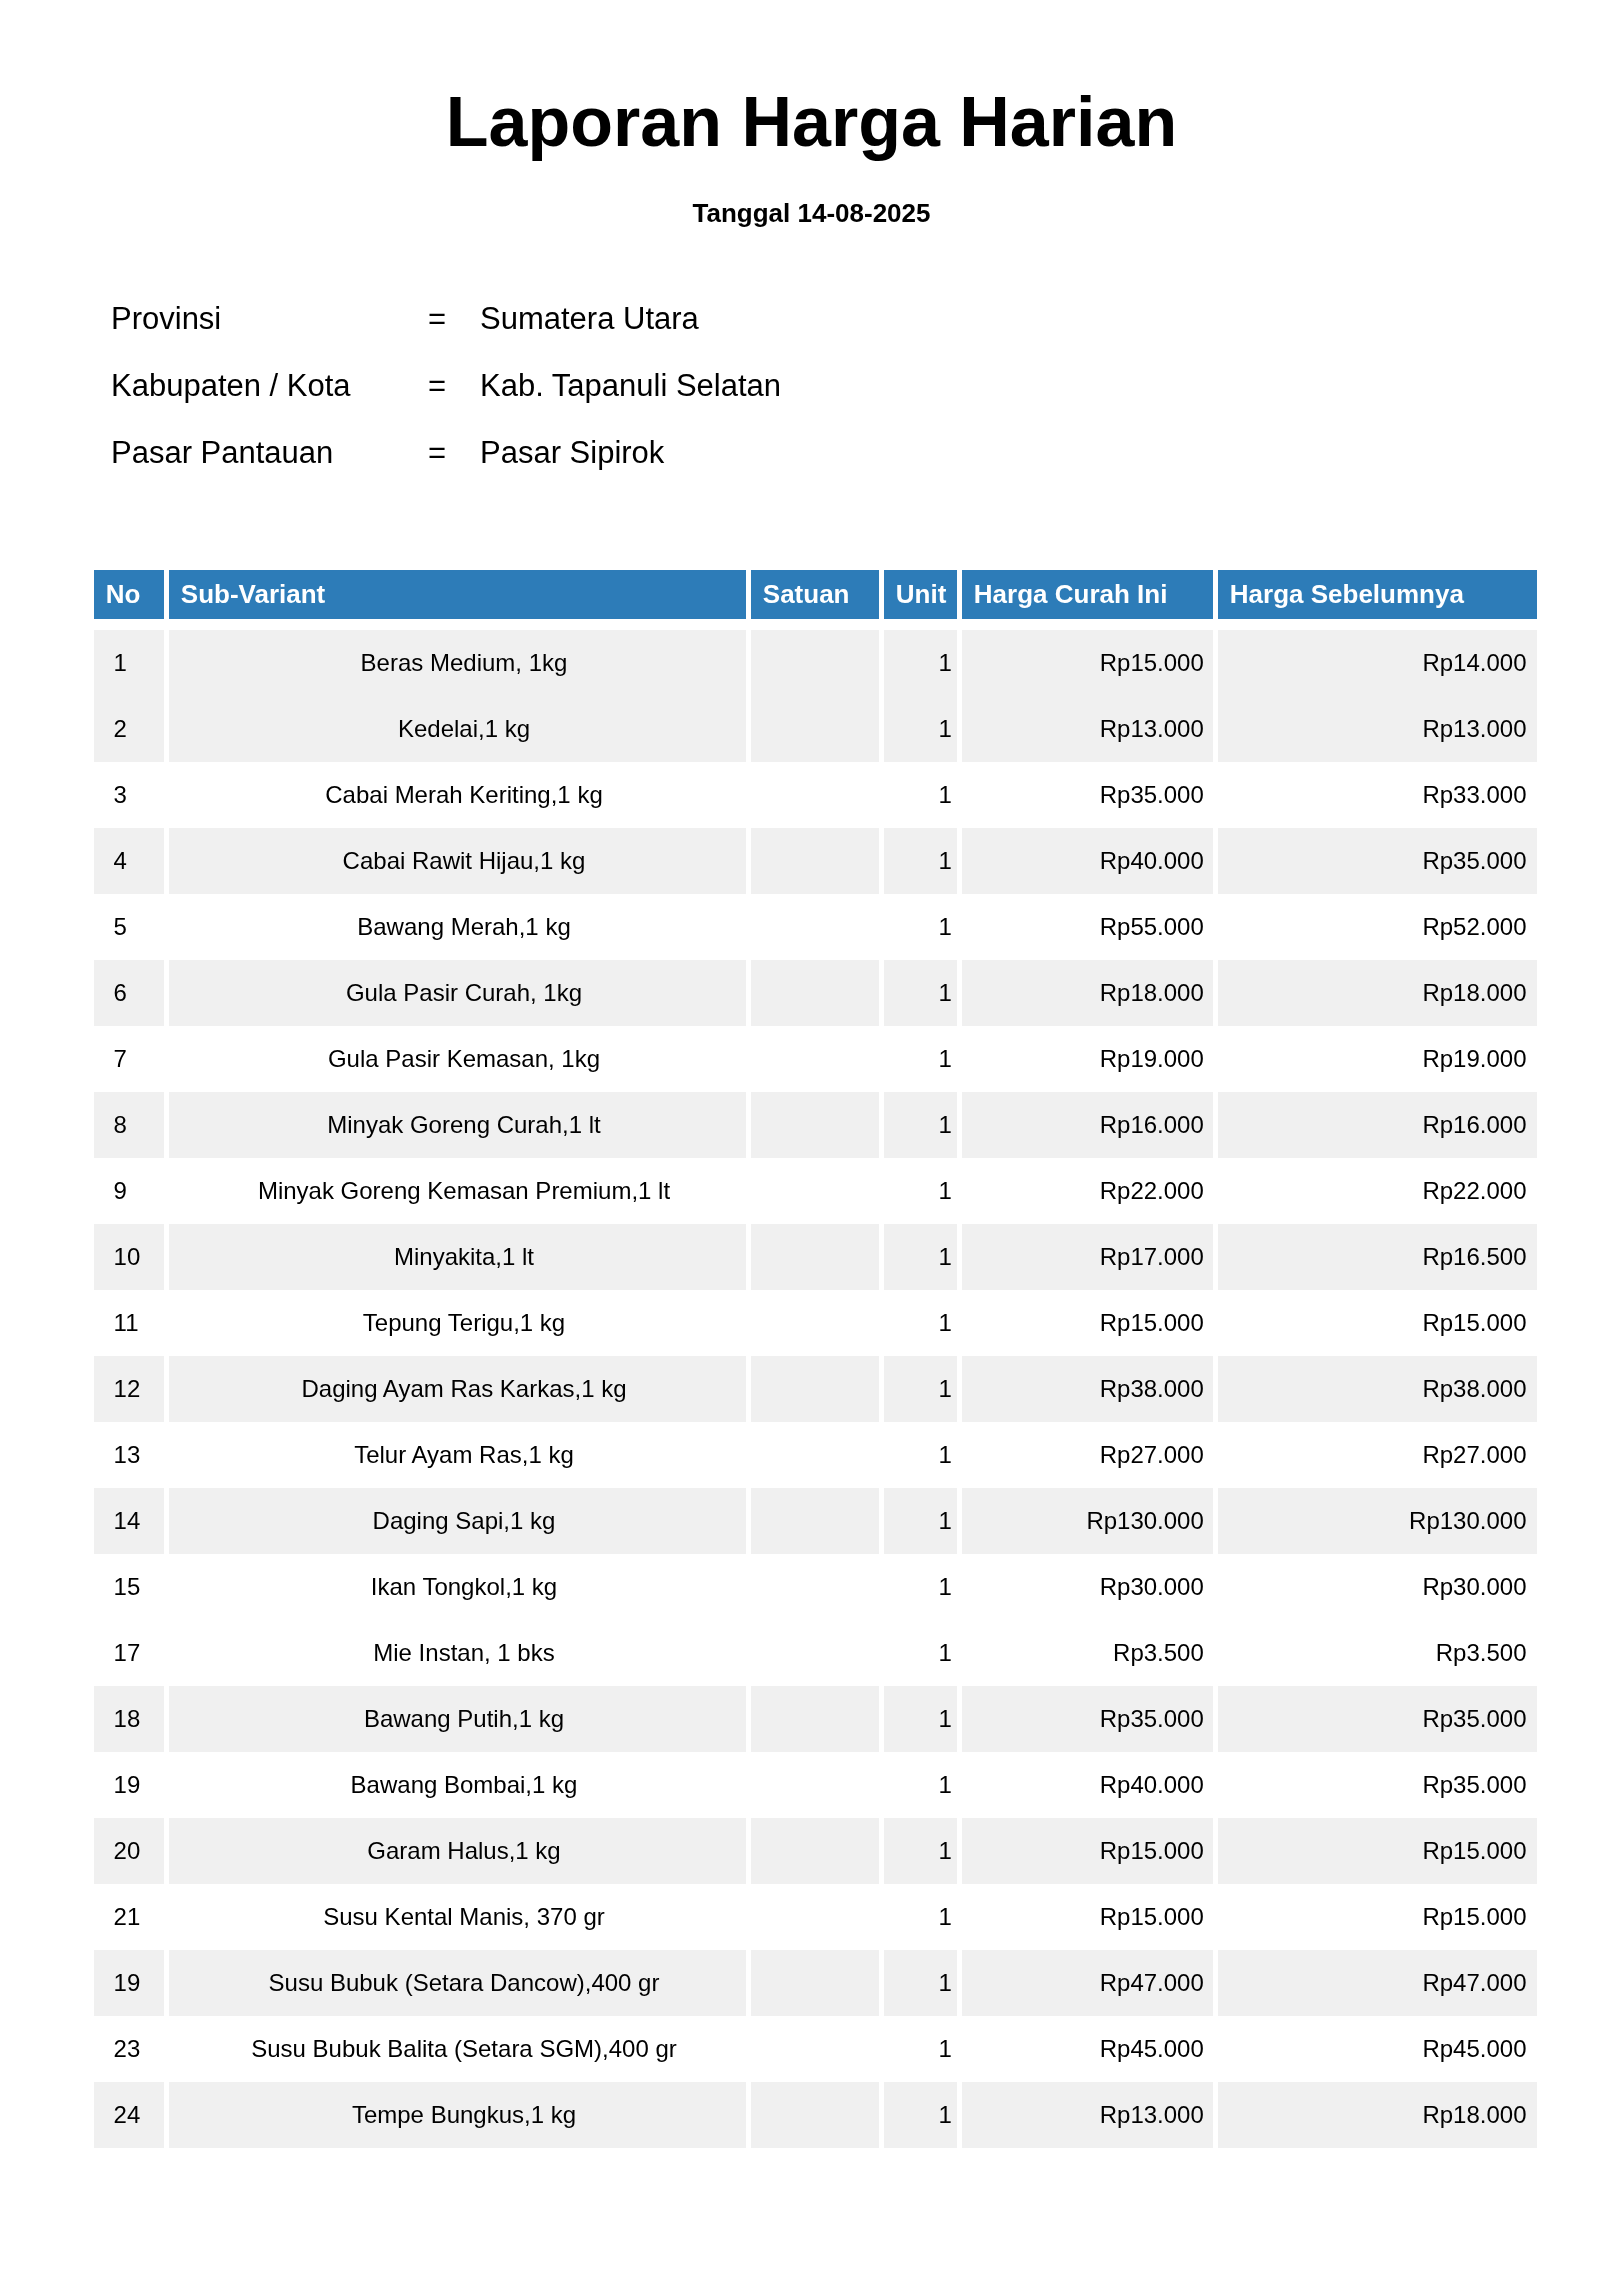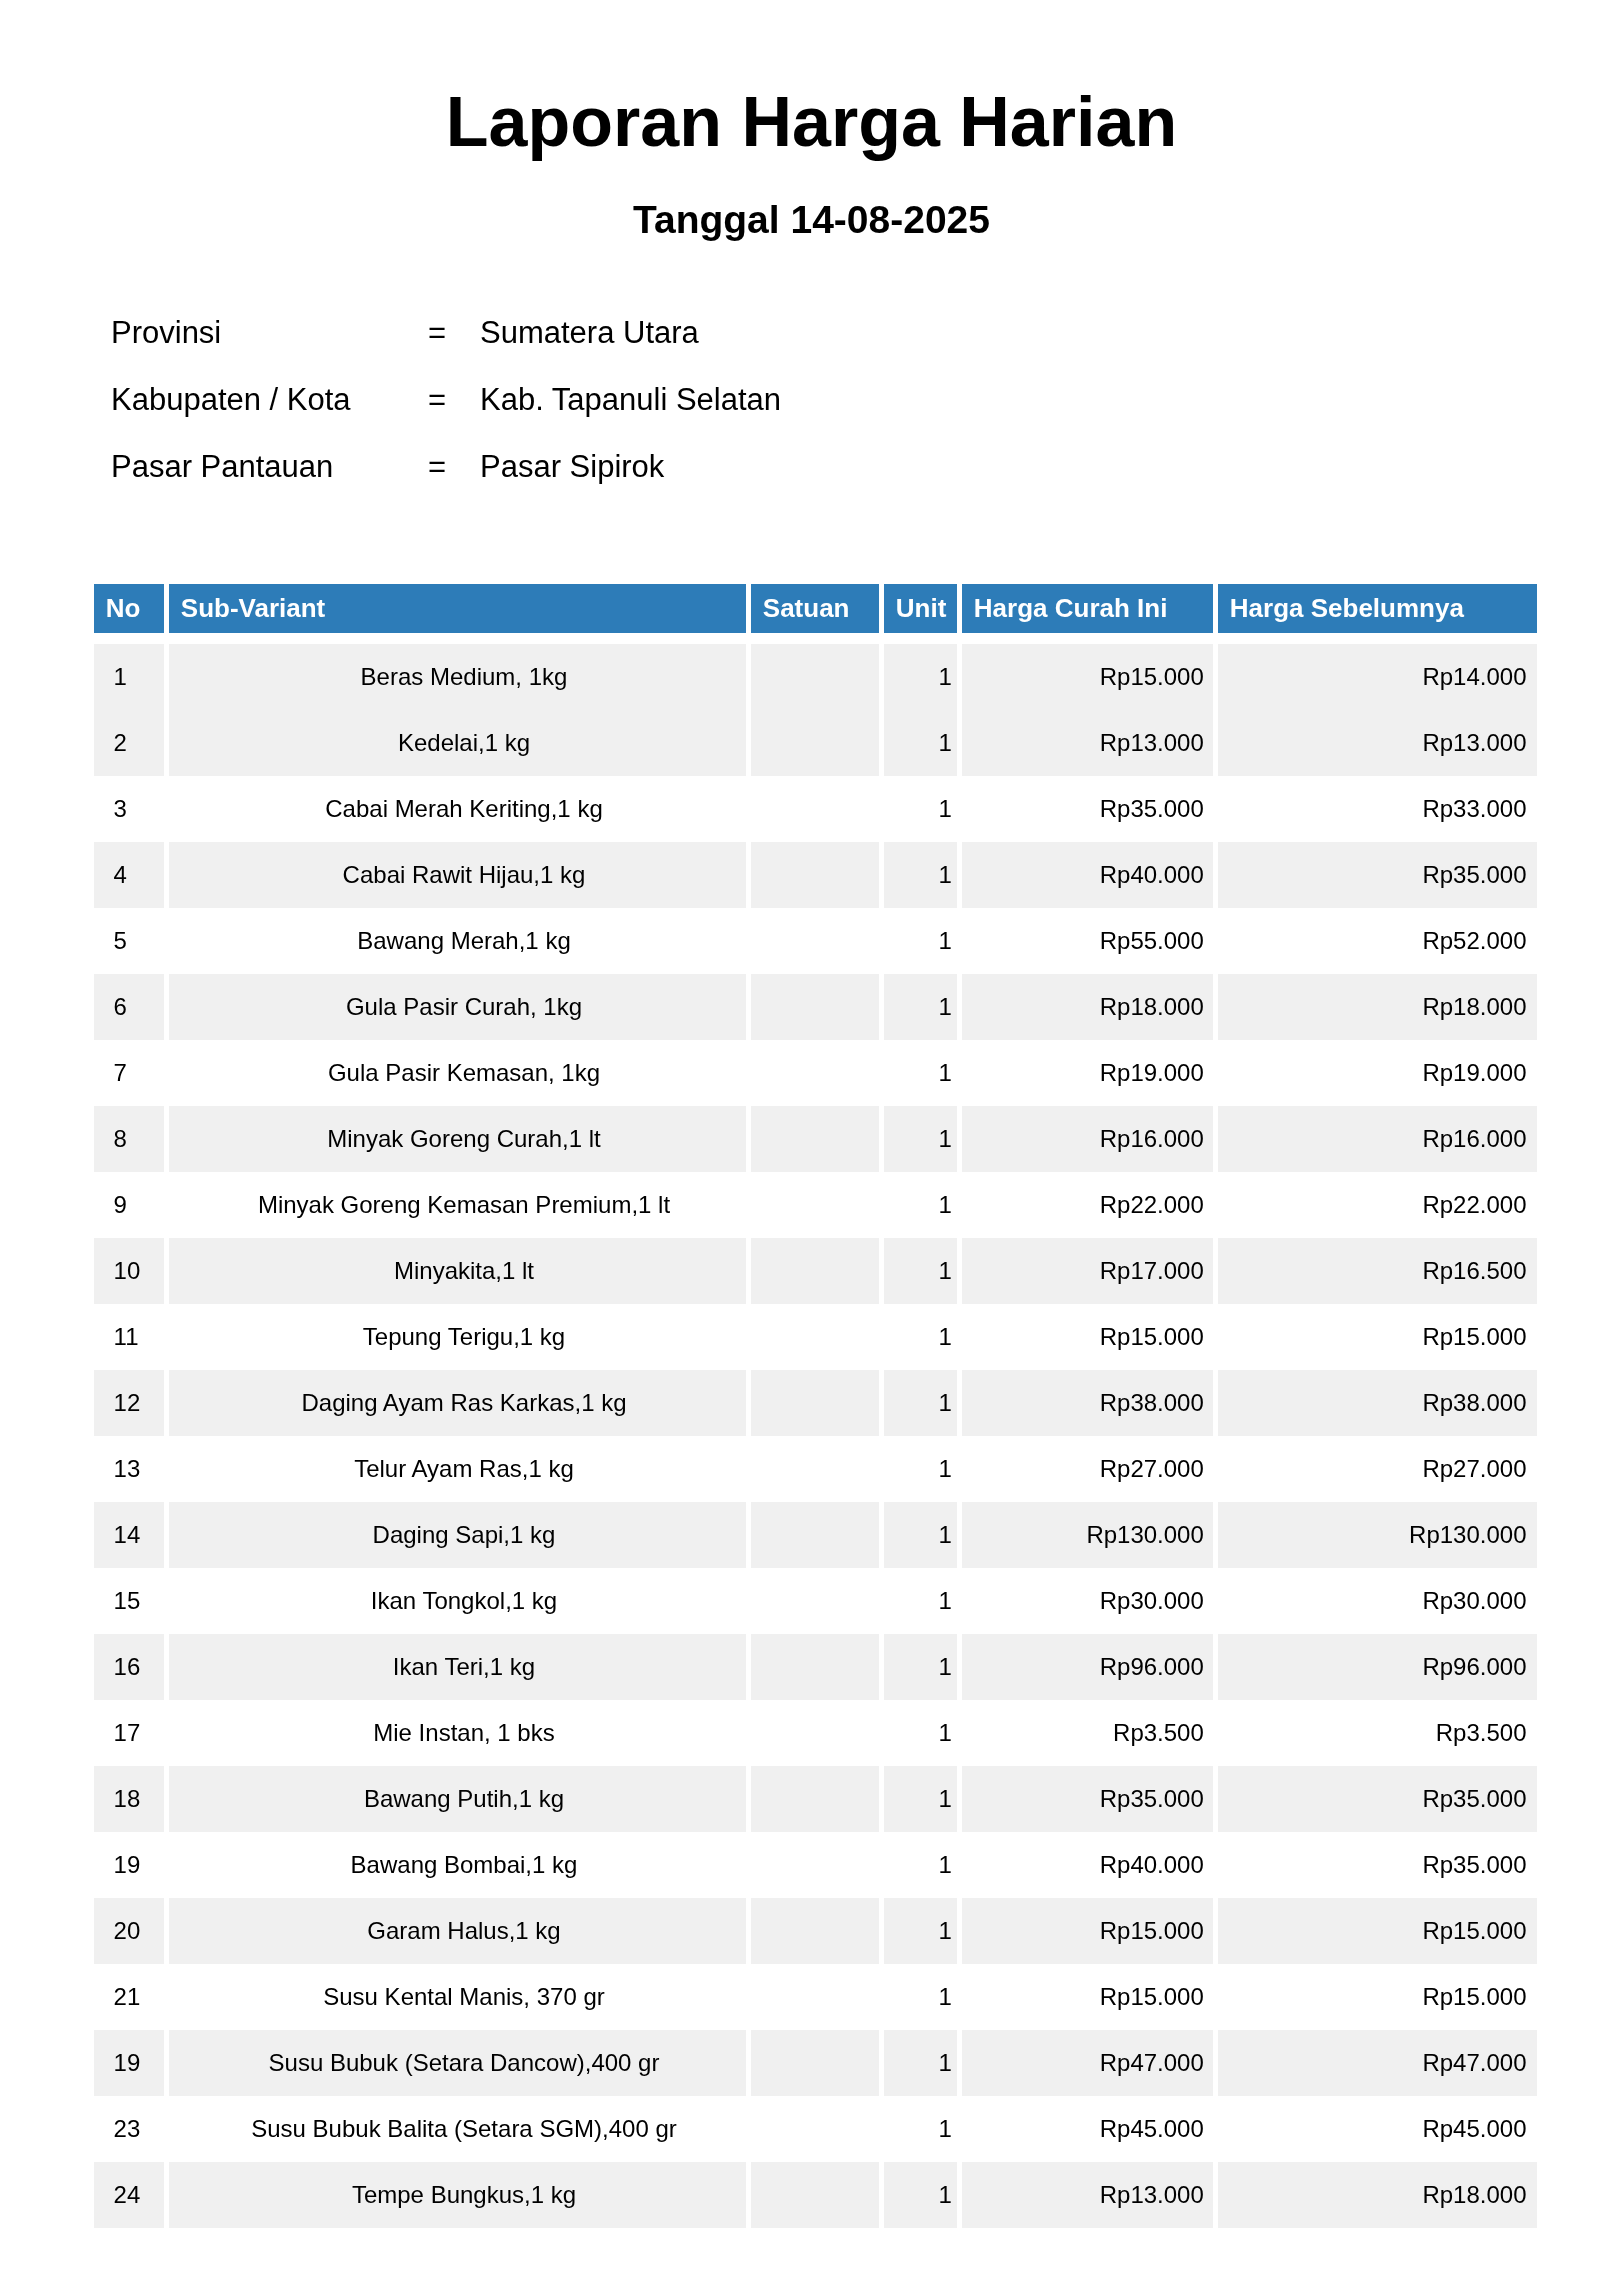--- a/index.html
+++ b/index.html
@@ -16,21 +16,21 @@
   }
   .title{
     margin:84px 0 0 0;
     text-align:center;
     font-size:70px;font-weight:bold;
     line-height:1.1;
   }
   .subtitle{
     margin:38px 0 0 0;
     text-align:center;
-    font-size:39px;font-weight:bold;
+    font-size:26px;font-weight:bold;
     line-height:1.1;
   }
   .meta{
     margin:58px 0 0 111px;
     font-size:31px;
   }
   .meta-row{
     display:grid;
     grid-template-columns:317px 52px auto;
     align-items:center;
@@ -233,28 +233,20 @@
           <td class="price p2">Rp130.000</td>
         </tr>
         <tr>
           <td class="no">15</td>
           <td class="variant">Ikan Tongkol,1 kg</td>
           <td class="satuan"></td>
           <td class="unit">1</td>
           <td class="price p1">Rp30.000</td>
           <td class="price p2">Rp30.000</td>
         </tr>
-        <tr class="shade">
-          <td class="no">16</td>
-          <td class="variant">Ikan Teri,1 kg</td>
-          <td class="satuan"></td>
-          <td class="unit">1</td>
-          <td class="price p1">Rp96.000</td>
-          <td class="price p2">Rp96.000</td>
-        </tr>
         <tr>
           <td class="no">17</td>
           <td class="variant">Mie Instan, 1 bks</td>
           <td class="satuan"></td>
           <td class="unit">1</td>
           <td class="price p1">Rp3.500</td>
           <td class="price p2">Rp3.500</td>
         </tr>
         <tr class="shade">
           <td class="no">18</td>

